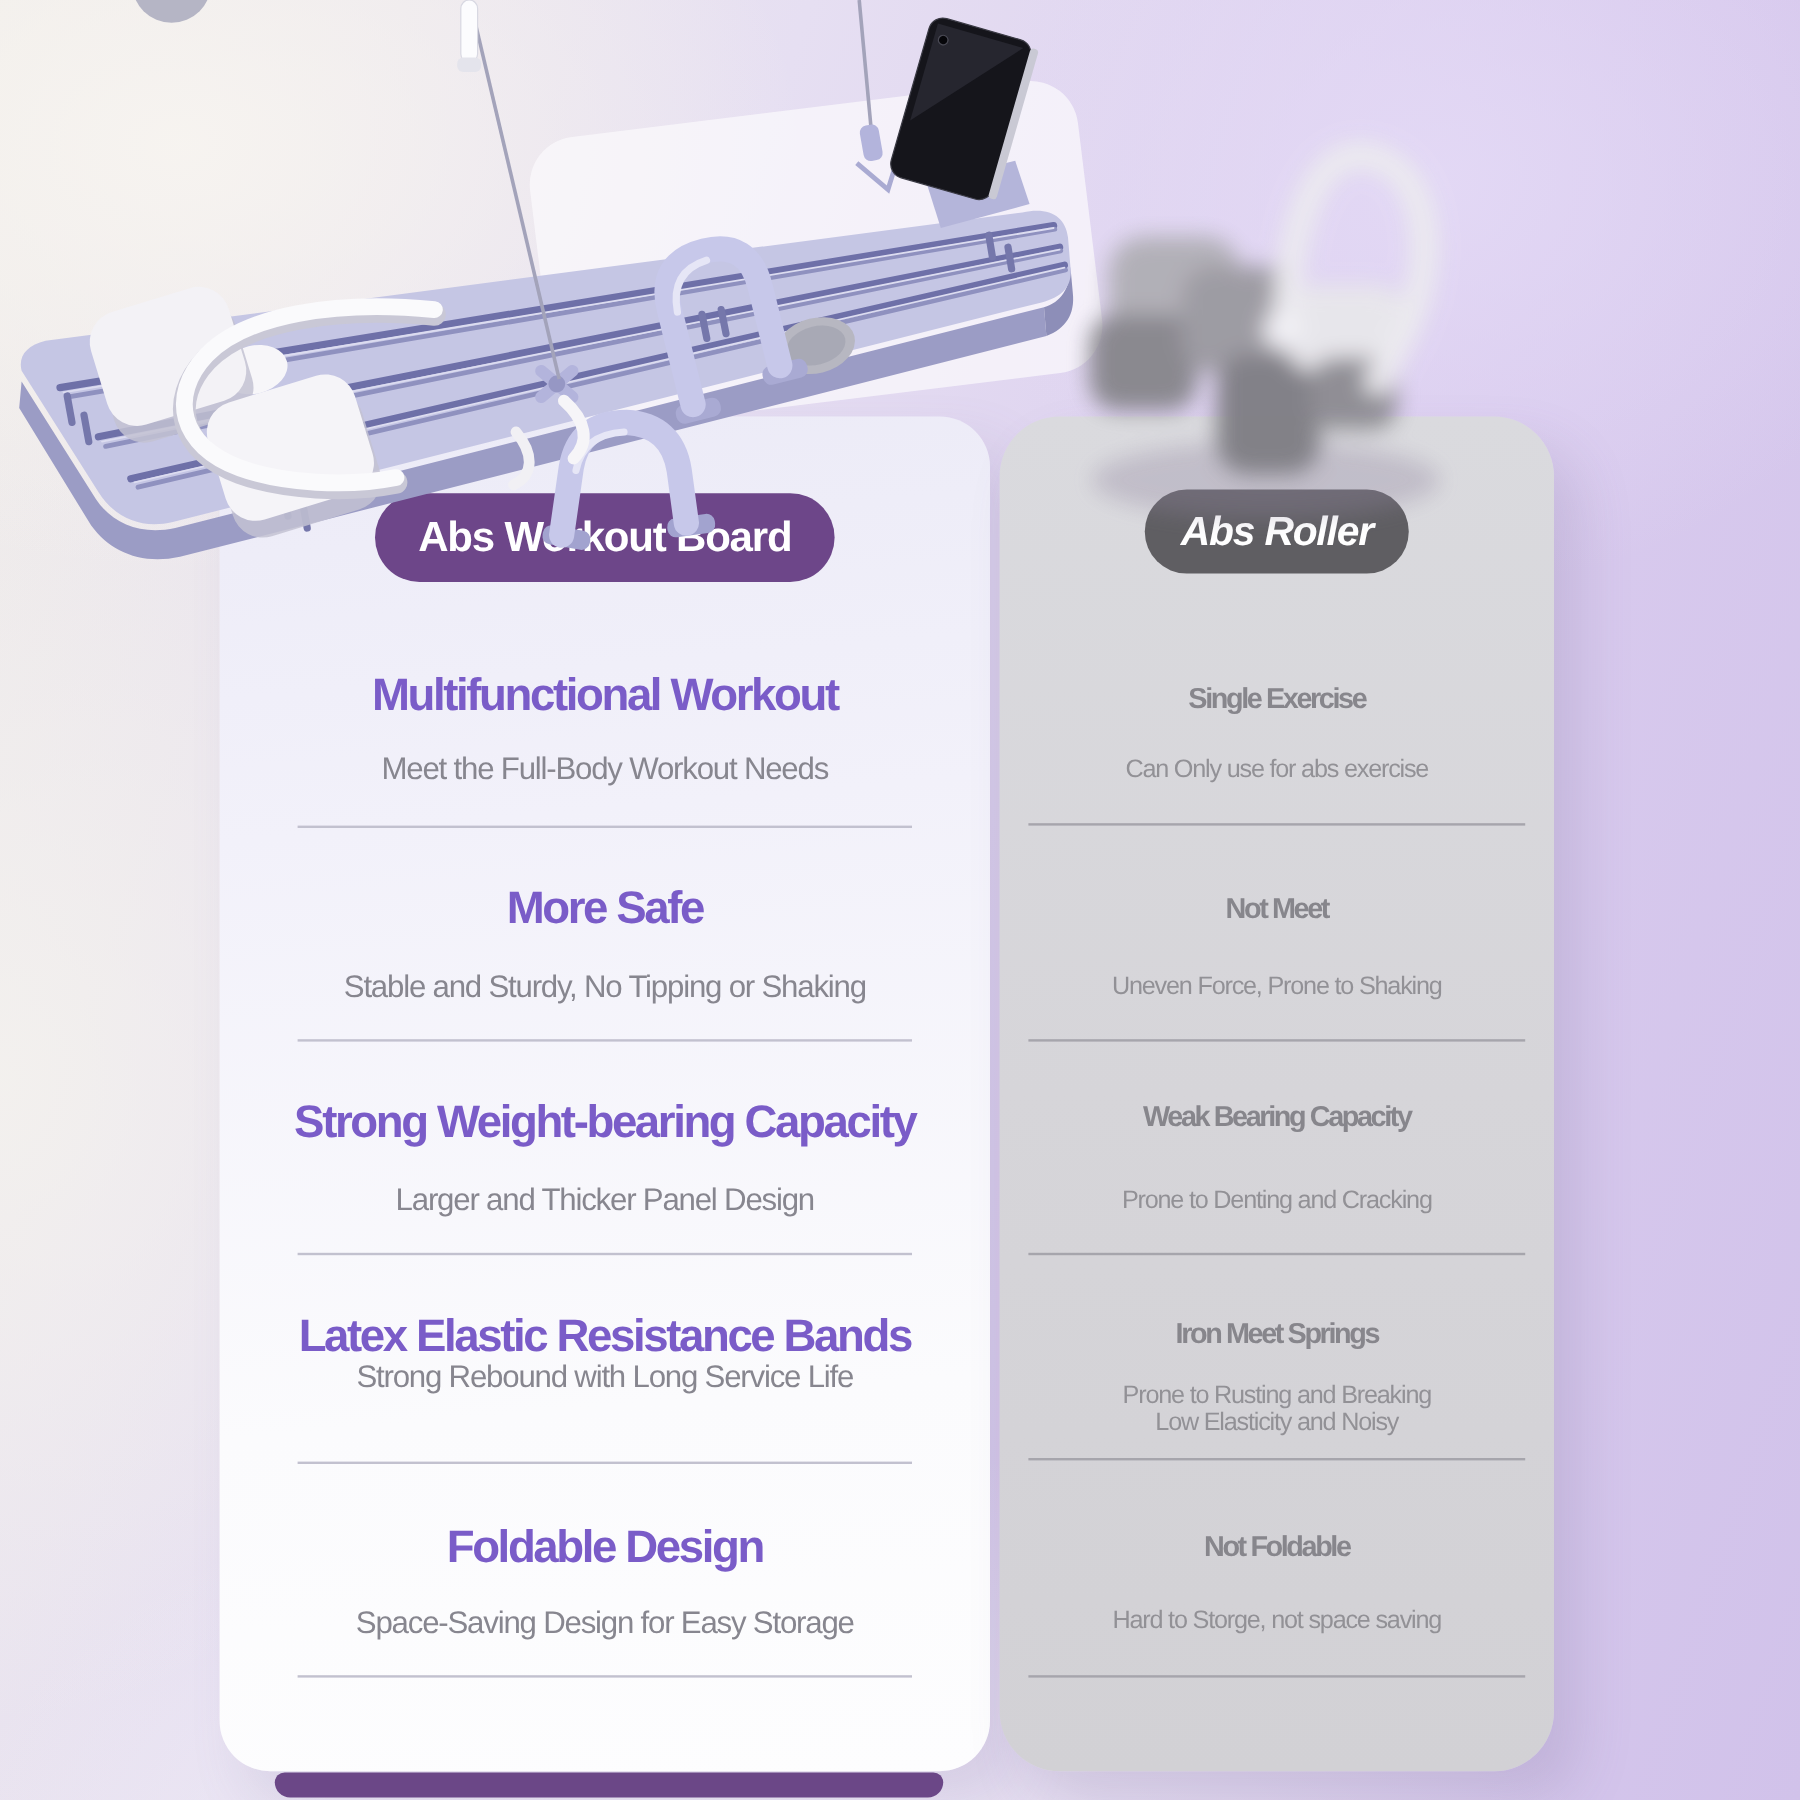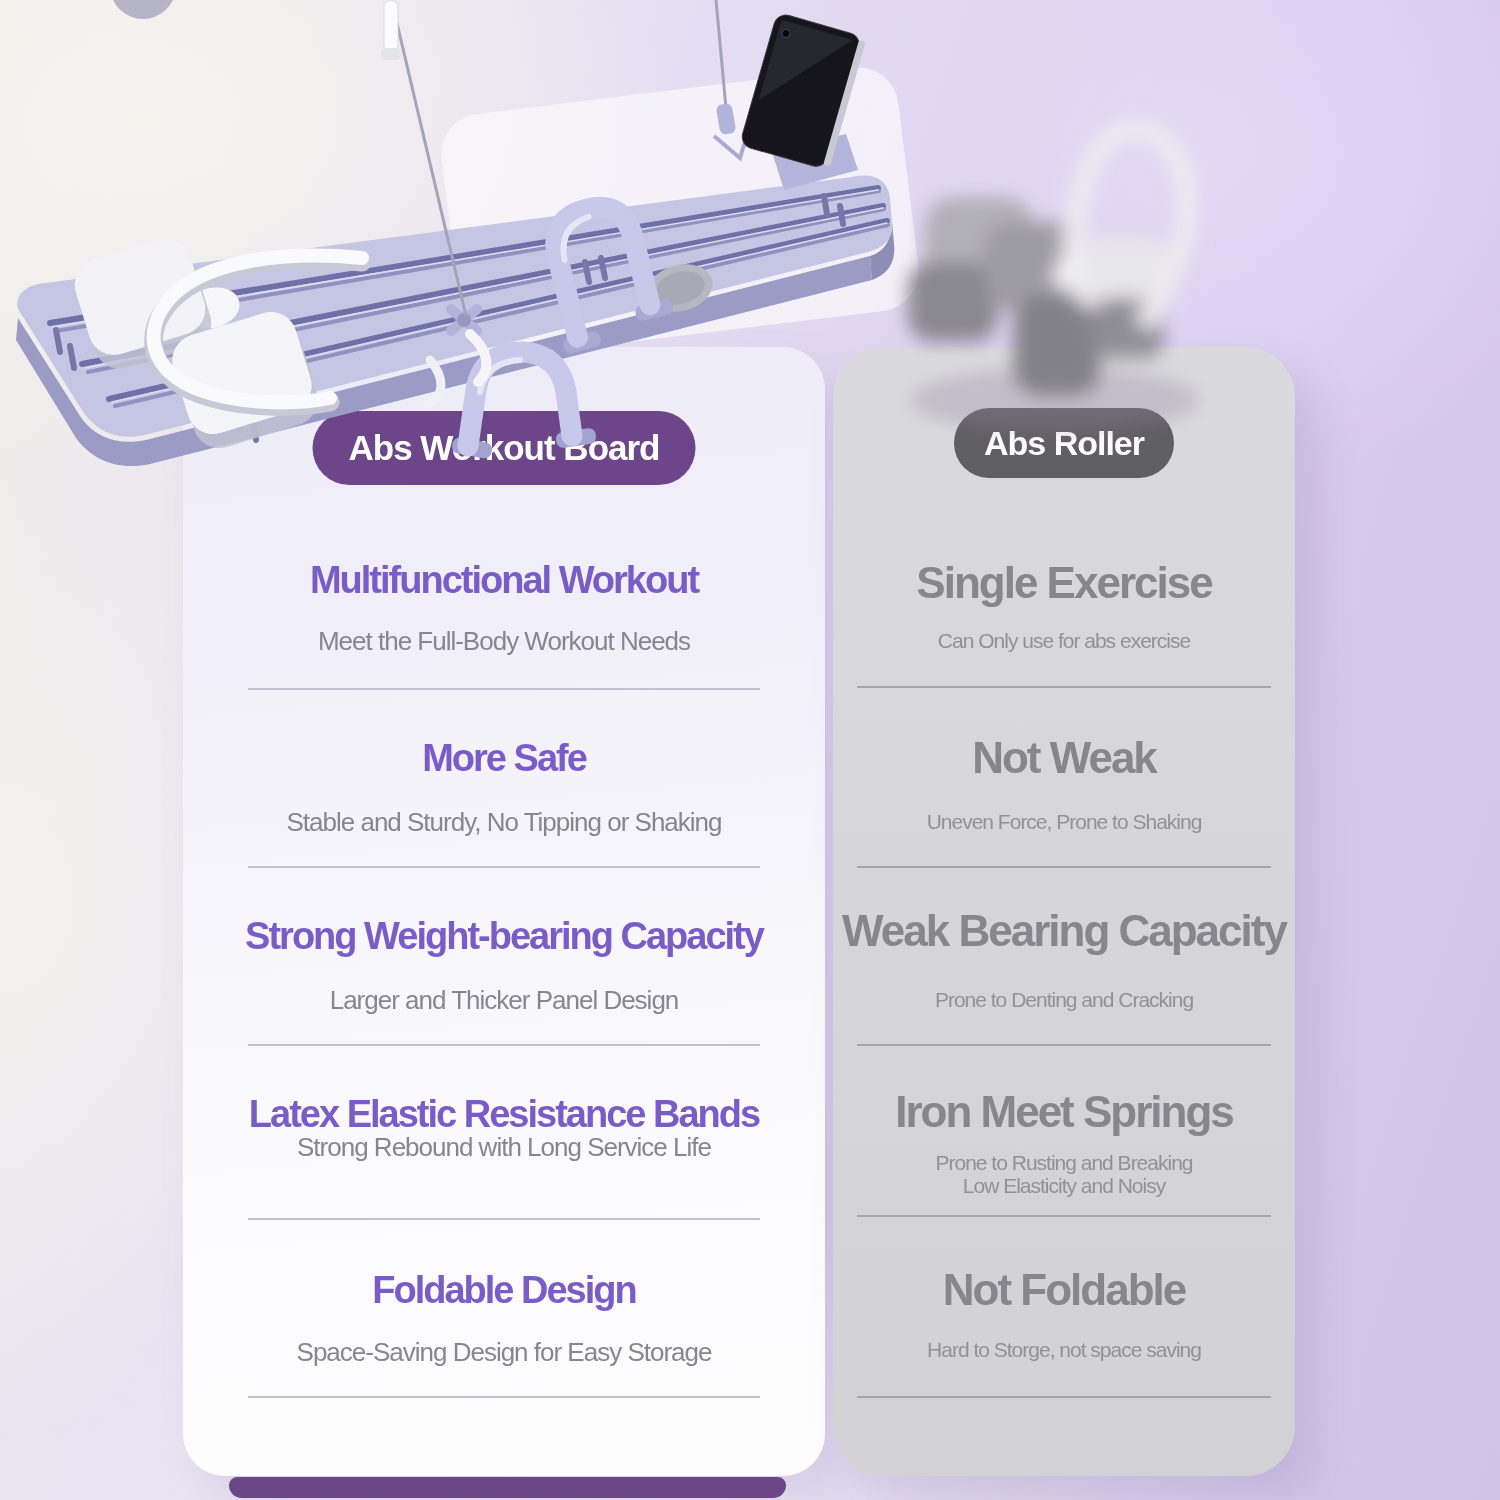--- a/index.html
+++ b/index.html
@@ -33,29 +33,29 @@
     background:#6b4787; border-radius:9px 9px 14px 14px;
   }
 
   
   .pill {
     position:absolute; left:50%; transform:translateX(-50%);
     display:flex; align-items:center; justify-content:center;
     color:#ffffff; font-weight:bold; border-radius:999px; white-space:nowrap;
   }
   .pill-left  { top:64px; height:74px; padding:0 36px; font-size:35px; letter-spacing:-1px; background:#6d4689; }
-  .pill-right { top:61px; height:70px; padding:0 30px; font-size:34px; letter-spacing:-1px; background:#5f5e62; }
+  .pill-right { top:61px; height:70px; padding:0 30px; font-size:34px; letter-spacing:-1px; background:#5f5e62;font-style:italic; }
 
   
   .lh,.rh,.ls,.rs,.divider { position:absolute; left:50%; transform:translate(-50%,-50%); margin:0; }
   .lh,.rh { font-weight:bold; white-space:nowrap; width:max-content; }
   .ls,.rs { font-weight:normal; width:max-content; text-align:center; }
   .lh { font-size:38px; letter-spacing:-2px;  color:#7a5cc8; }
   .ls { font-size:26px; letter-spacing:-1px;  color:#87868f; white-space:nowrap; }
-  .rh { font-size:44px; letter-spacing:-2px;  color:#87868c; }
+  .rh { font-size:24px; letter-spacing:-2px;  color:#87868c; }
   .rs { font-size:21px; letter-spacing:-1px;  color:#929196; white-space:pre-line; line-height:1.1; }
   .divider { height:2px; transform:translateX(-50%); }
   .divider-l { width:512px; background:#c2c1cf; }
   .divider-r { width:414px; background:#a6a5ac; }
 
   
   .scene { position:absolute; inset:0; z-index:5; pointer-events:none; }
 </style>
 </head>
 <body>
@@ -88,21 +88,21 @@
 
   <div class="base-bar"></div>
 
   <section class="card card-right">
     <div class="pill pill-right">Abs Roller</div>
 
     <h2 class="rh" style="top:236px">Single Exercise</h2>
     <p class="rs" style="top:294px">Can Only use for abs exercise</p>
     <div class="divider divider-r" style="top:339px"></div>
 
-    <h2 class="rh" style="top:411px">Not Weak</h2>
+    <h2 class="rh" style="top:411px">Not Meet</h2>
     <p class="rs" style="top:475px">Uneven Force, Prone to Shaking</p>
     <div class="divider divider-r" style="top:519px"></div>
 
     <h2 class="rh" style="top:584px">Weak Bearing Capacity</h2>
     <p class="rs" style="top:653px">Prone to Denting and Cracking</p>
     <div class="divider divider-r" style="top:697px"></div>
 
     <h2 class="rh" style="top:765px">Iron Meet Springs</h2>
     <p class="rs" style="top:827px">Prone to Rusting and Breaking
 Low Elasticity and Noisy</p>

